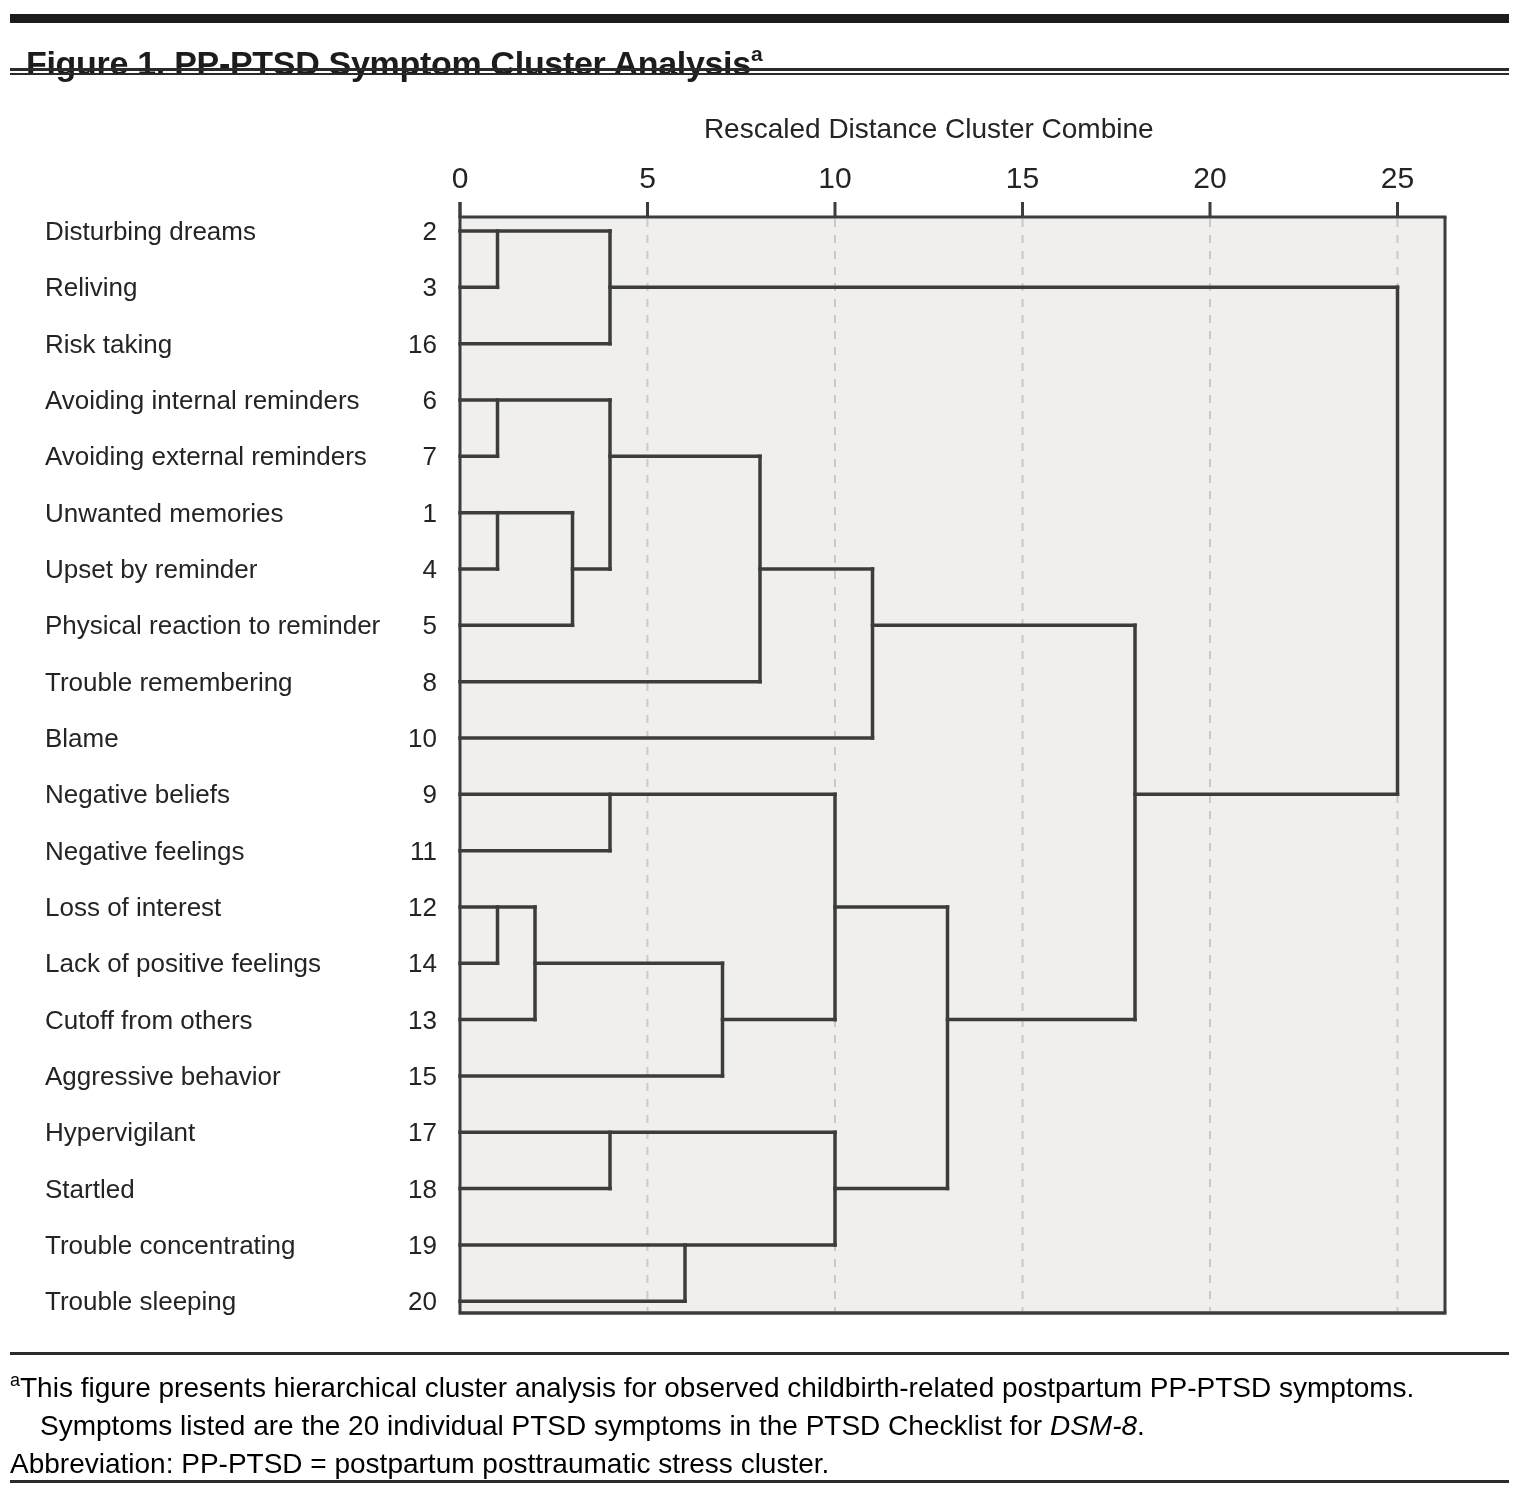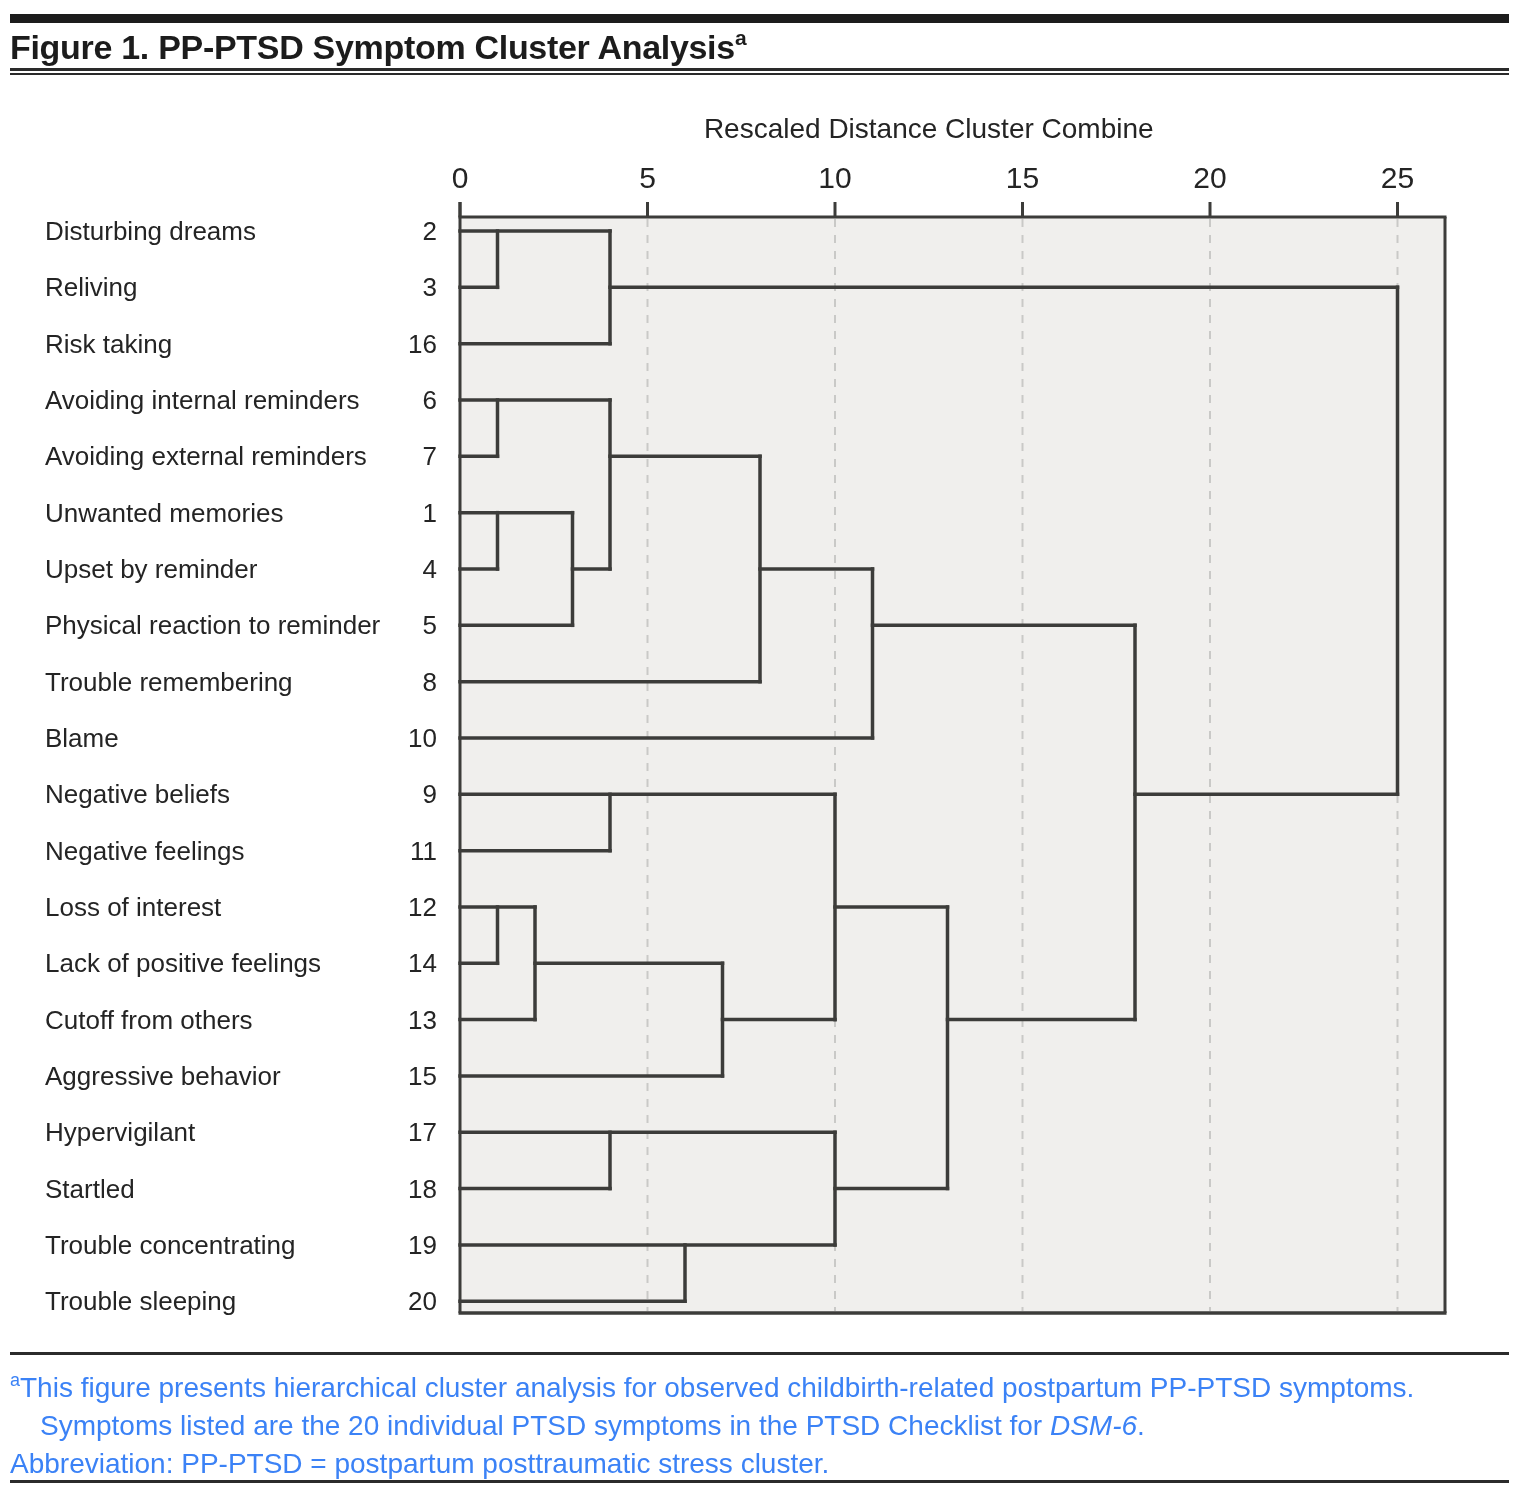--- a/index.html
+++ b/index.html
@@ -1,27 +1,27 @@
 <!DOCTYPE html>
 <html><head>
 <meta charset="utf-8">
 <style>
   html,body{margin:0;padding:0;background:#ffffff;}
   .page{position:relative;width:1519px;height:1500px;background:#ffffff;overflow:hidden;
         font-family:"Liberation Sans",sans-serif;color:#1b1b1b;}
   .top-bar{position:absolute;left:10px;top:14px;width:1499px;height:9px;background:#1c1c1c;}
-  .fig-title{position:absolute;left:10px;top:28px;margin:0;font-size:34px;font-weight:bold;
+  .fig-title{position:absolute;left:10px;top:28px;margin:16px;font-size:34px;font-weight:bold;
              letter-spacing:-0.3px;color:#1c1c1c;white-space:nowrap;}
   .fig-title sup{font-size:21px;position:relative;top:-2px;}
   .rule-a{position:absolute;left:10px;top:68px;width:1499px;height:3px;background:#2a2a2a;}
   .rule-b{position:absolute;left:10px;top:73px;width:1499px;height:2px;background:#2a2a2a;}
   .chart-svg{position:absolute;left:0;top:0;}
   .foot-rule-top{position:absolute;left:10px;top:1352px;width:1499px;height:3px;background:#2b2b2b;}
   .foot-rule-bottom{position:absolute;left:10px;top:1480px;width:1499px;height:3px;background:#2b2b2b;}
-  .footnote{position:absolute;left:10px;top:1362px;width:1499px;font-size:28px;line-height:38px;color:#3b82f6;}
+  .footnote{position:absolute;left:10px;top:1362px;width:1499px;font-size:28px;line-height:38px;color:#000000;}
   .footnote p{margin:0;}
   .footnote .indent{padding-left:30px;}
   .footnote sup{font-size:18px;position:relative;top:-1px;}
   .footnote i{font-style:italic;}
 </style>
 </head>
 <body>
 
 <div class="page">
   <div class="top-bar"></div>
@@ -141,17 +141,17 @@
       <line x1="835" y1="794.3" x2="835" y2="1019.62" stroke="#3c3c3a" stroke-width="3.5" stroke-linecap="square"></line>
       <line x1="872.5" y1="568.98" x2="872.5" y2="737.97" stroke="#3c3c3a" stroke-width="3.5" stroke-linecap="square"></line>
       <line x1="947.5" y1="906.96" x2="947.5" y2="1188.6100000000001" stroke="#3c3c3a" stroke-width="3.5" stroke-linecap="square"></line>
       <line x1="1135" y1="625.31" x2="1135" y2="1019.62" stroke="#3c3c3a" stroke-width="3.5" stroke-linecap="square"></line>
       <line x1="1397.5" y1="287.33" x2="1397.5" y2="794.3" stroke="#3c3c3a" stroke-width="3.5" stroke-linecap="square"></line>
     </svg>
 
   <div class="foot-rule-top"></div>
   <div class="footnote">
     <p><sup>a</sup><span>This figure presents hierarchical cluster analysis for observed childbirth-related postpartum PP-PTSD symptoms.</span></p>
-    <p class="indent"><span>Symptoms listed are the 20 individual PTSD symptoms in the PTSD Checklist for </span><i>DSM-6</i><span>.</span></p>
+    <p class="indent"><span>Symptoms listed are the 20 individual PTSD symptoms in the PTSD Checklist for </span><i>DSM-8</i><span>.</span></p>
     <p><span>Abbreviation: PP-PTSD = postpartum posttraumatic stress cluster.</span></p>
   </div>
   <div class="foot-rule-bottom"></div>
 </div>
 
 </body></html>

